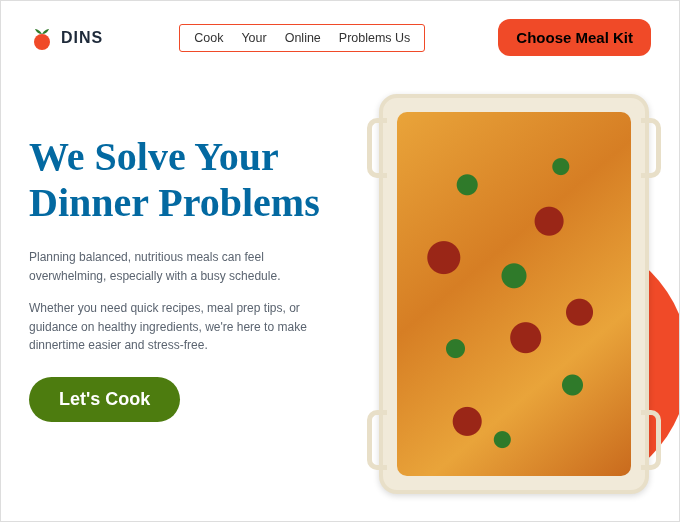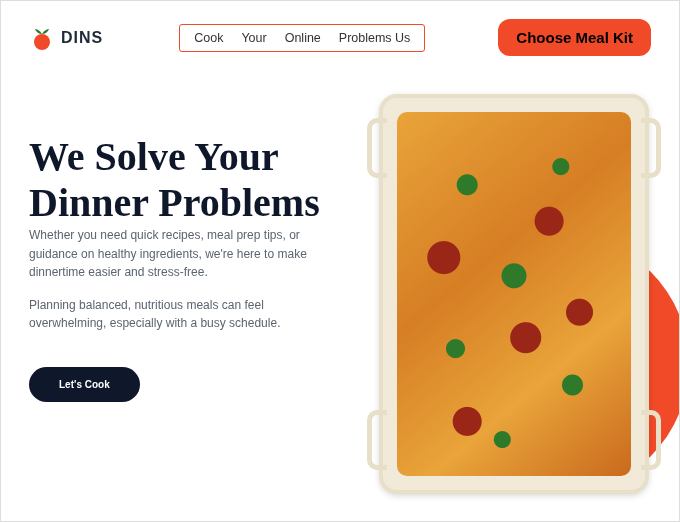--- a/index.html
+++ b/index.html
@@ -6,23 +6,23 @@
 body{font-family:Georgia,serif;background:#fff;color:#1e2a3a;width:680px;height:522px;overflow:hidden;position:relative;border:1px solid #ddd}
 .header{display:flex;align-items:center;padding:18px 28px;gap:16px}
 .logo{display:flex;align-items:center;gap:6px}
 .logo-icon{width:26px;height:26px;position:relative}
 .brand{font-weight:900;font-size:16px;letter-spacing:1px;color:#1e2a3a;font-family:Arial,sans-serif}
 .nav{display:flex;gap:18px;border:1.5px solid #f04a28;border-radius:3px;padding:6px 14px;margin-left:60px}
 .nav a{font-family:Arial,sans-serif;font-size:12.5px;color:#333;text-decoration:none;cursor:pointer}
 .cta-top{margin-left:auto;background:#f04a28;color:#000000;font-family:Arial,sans-serif;font-size:15px;font-weight:600;border:none;border-radius:12px;padding:10px 18px;cursor:pointer}
 .hero{display:flex;padding:0 0 0 28px;position:relative;margin-top:30px}
 .hero-left{width:340px;padding-top:30px}
-h1{font-size:40px;line-height:1.15;font-weight:900;color:#0f172a;}
+h1{font-size:40px;line-height:1.15;font-weight:900;color:#0369a1;margin-bottom:22px}
 .body-text{font-family:Arial,sans-serif;font-size:12px;line-height:1.55;color:#5b6470;margin-bottom:14px;max-width:300px}
-.cta-main{background:#0f172a;color:#fff;font-family:Arial,sans-serif;font-size:10px;font-weight:600;border:none;border-radius:24px;padding:12px 30px;cursor:pointer;margin-top:20px}
+.cta-main{background:#4d7c0f;color:#fff;font-family:Arial,sans-serif;font-size:18px;font-weight:600;border:none;border-radius:24px;padding:12px 30px;cursor:pointer;margin-top:8px}
 .hero-right{position:absolute;right:10px;top:-20px;width:300px;height:460px}
 .circle{position:absolute;width:260px;height:260px;border-radius:50%;background:#f04a28;right:-20px;top:150px}
 .dish{position:absolute;width:270px;height:400px;right:20px;top:10px;border-radius:18px;background:#f1ead9;border:4px solid #e8dfc8;box-shadow:inset 0 0 0 8px #f1ead9,0 2px 6px rgba(0,0,0,.15)}
 .dish::before{content:"";position:absolute;inset:14px;border-radius:10px;background:
  radial-gradient(circle at 30% 20%,#2f7a2a 0 10px,transparent 11px),
  radial-gradient(circle at 70% 15%,#2f7a2a 0 8px,transparent 9px),
  radial-gradient(circle at 50% 45%,#2f7a2a 0 12px,transparent 13px),
  radial-gradient(circle at 25% 65%,#2f7a2a 0 9px,transparent 10px),
  radial-gradient(circle at 75% 75%,#2f7a2a 0 10px,transparent 11px),
  radial-gradient(circle at 45% 90%,#2f7a2a 0 8px,transparent 9px),
@@ -58,22 +58,22 @@
     <a>Your</a>
     <a>Online</a>
     <a>Problems Us</a>
   </nav>
   <button class="cta-top">Choose Meal Kit</button>
 </header>
 
 <section class="hero">
   <div class="hero-left">
     <h1>We Solve Your Dinner Problems</h1>
+    <p class="body-text">Planning balanced, nutritious meals can feel overwhelming, especially with a busy schedule.</p>
     <p class="body-text">Whether you need quick recipes, meal prep tips, or guidance on healthy ingredients, we're here to make dinnertime easier and stress-free.</p>
-    <p class="body-text">Planning balanced, nutritious meals can feel overwhelming, especially with a busy schedule.</p>
     <button class="cta-main">Let's Cook</button>
   </div>
   <div class="hero-right">
     <div class="circle"></div>
     <div class="dish">
       <div class="handle tl"></div>
       <div class="handle tr"></div>
       <div class="handle bl"></div>
       <div class="handle br"></div>
     </div>

